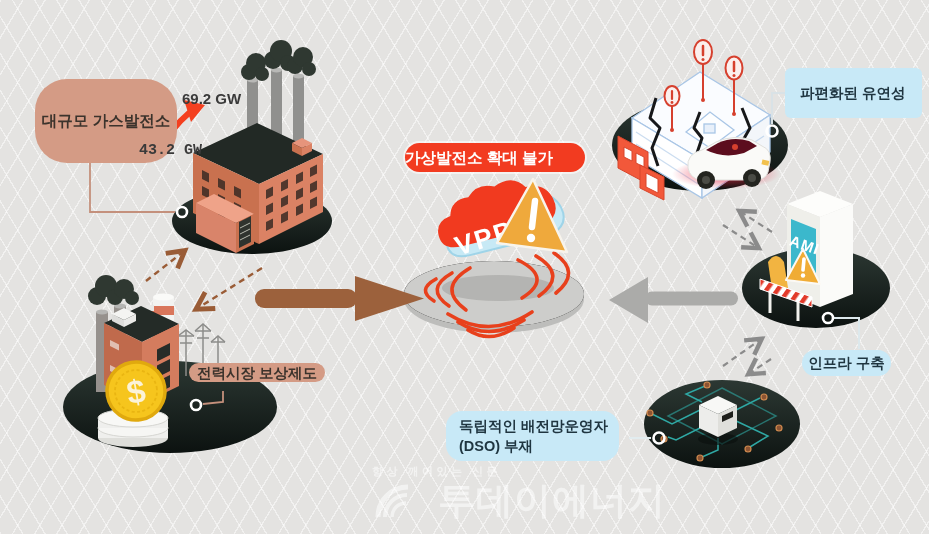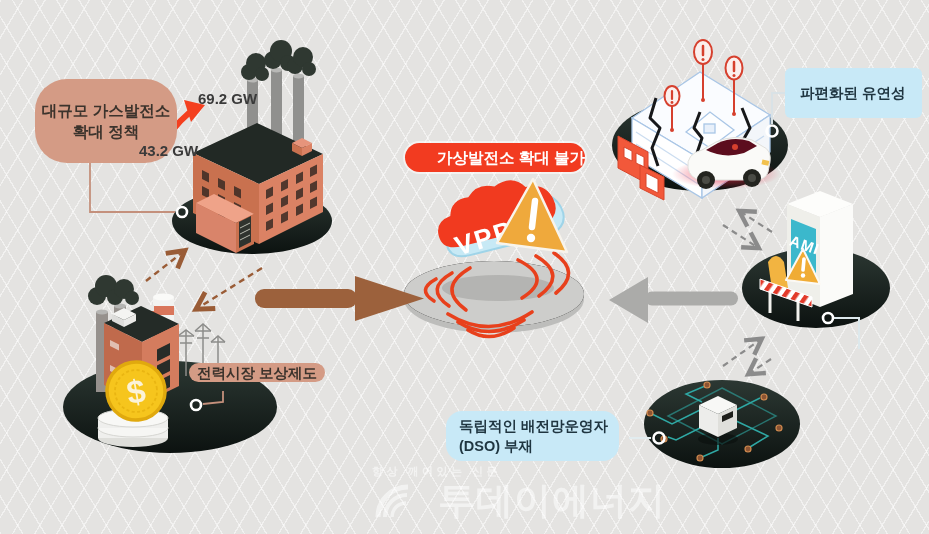--- a/index.html
+++ b/index.html
@@ -9,30 +9,30 @@
     background-image:
       repeating-linear-gradient(59deg, rgba(255,255,255,.5) 0 1.3px, transparent 1.3px 19px),
       repeating-linear-gradient(121deg, rgba(255,255,255,.5) 0 1.3px, transparent 1.3px 19px);
     font-family:"Liberation Sans","DejaVu Sans",sans-serif;
   }
   .stage svg.art{position:absolute;left:0;top:0;z-index:1;}
   .label{position:absolute;z-index:2;display:flex;flex-direction:column;justify-content:center;font-weight:bold;}
   .label .ln{white-space:nowrap;line-height:1.38;}
   .bubble-salmon{background:#d49b85;color:#3b332c;text-align:center;}
   .bubble-blue{background:#c8e9f7;color:#1f3540;}
-  .banner{background:#f23b20;color:#ffffff;text-align:right;box-shadow:0 0 0 2px rgba(255,255,255,.55);}
+  .banner{background:#f23b20;color:#ffffff;text-align:left;box-shadow:0 0 0 2px rgba(255,255,255,.55);}
   .gw{position:absolute;z-index:2;font-weight:bold;color:#3a3a3a;font-size:15px;white-space:nowrap;}
   #b-gas{left:35px;top:79px;width:142px;height:84px;border-radius:32px;font-size:15.5px;}
   #b-market{left:189px;top:363px;width:136px;height:19px;border-radius:14px;font-size:14.5px;}
   #b-flex{left:785px;top:68px;width:122px;height:50px;border-radius:6px;font-size:14.5px;padding-left:15px;}
   #b-infra{left:802px;top:350px;width:89px;height:26px;border-radius:13px;font-size:14.5px;text-align:center;}
   #b-dso{left:446px;top:411px;width:160px;height:50px;border-radius:16px;font-size:14.5px;padding-left:13px;}
   #banner-center{left:405px;top:143px;width:180px;height:29px;border-radius:15px;font-size:15.5px;}
-  #v-high{left:182px;top:90px;margin-left:16px;}
-  #v-low{left:139px;top:142px;}
+  #v-high{left:182px;top:90px;}
+  #v-low{left:139px;top:142px;font-family:Liberation Mono, monospace;}
   .watermark{position:absolute;left:372px;top:464px;z-index:3;color:#ffffff;opacity:.55;}
   .wm-tag{font-size:11px;letter-spacing:3.5px;font-weight:bold;}
   .wm-row{display:flex;align-items:flex-end;gap:22px;margin-top:2px;}
   .wm-logo{font-size:37px;font-weight:bold;letter-spacing:1px;line-height:1;}
 </style>
 </head>
 <body>
 
 <div class="stage">
 
@@ -390,37 +390,39 @@
   </g>
 
   <g>
     <line x1="629" y1="438" x2="651" y2="438" stroke="#e2ecef" stroke-width="2"></line>
     <circle cx="659" cy="438" r="5.5" fill="none" stroke="#ffffff" stroke-width="2.6"></circle>
   </g>
 </svg>
 
 <div class="label bubble-salmon" id="b-gas">
   <span class="ln">대규모 가스발전소</span>
-  <span class="ln">확대 정책</span>
 </div>
 <div class="gw" id="v-high">69.2 GW</div>
 <div class="gw" id="v-low">43.2 GW</div>
 
 <div class="label banner" id="banner-center">
   <span class="ln">가상발전소 확대 불가</span>
 </div>
 
 <div class="label bubble-salmon" id="b-market">
   <span class="ln">전력시장 보상제도</span>
 </div>
 
 <div class="label bubble-blue" id="b-flex">
   <span class="ln">파편화된 유연성</span>
 </div>
 
+<div class="label bubble-blue" id="b-infra">
+  <span class="ln">인프라 구축</span>
+</div>
 
 <div class="label bubble-blue" id="b-dso">
   <span class="ln">독립적인 배전망운영자</span>
   <span class="ln">(DSO) 부재</span>
 </div>
 
 <div class="watermark">
   <div class="wm-tag">항상 깨어있는 신문</div>
   <div class="wm-row">
     <svg width="44" height="38" viewBox="0 0 44 38">

